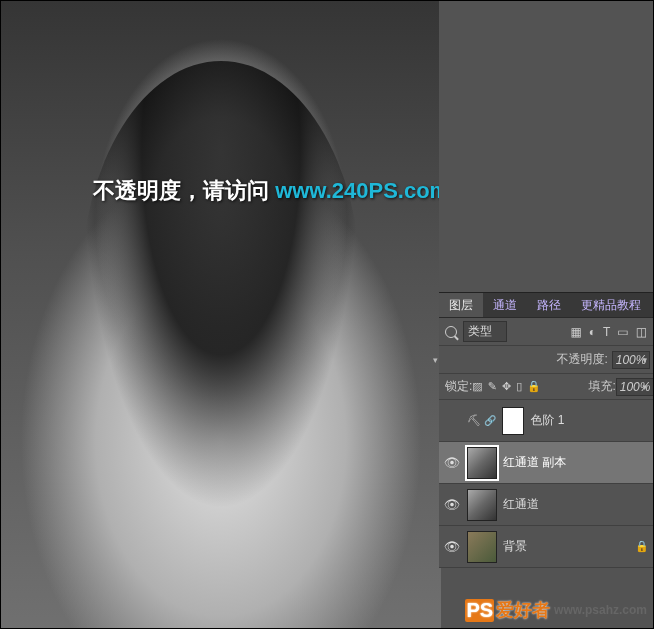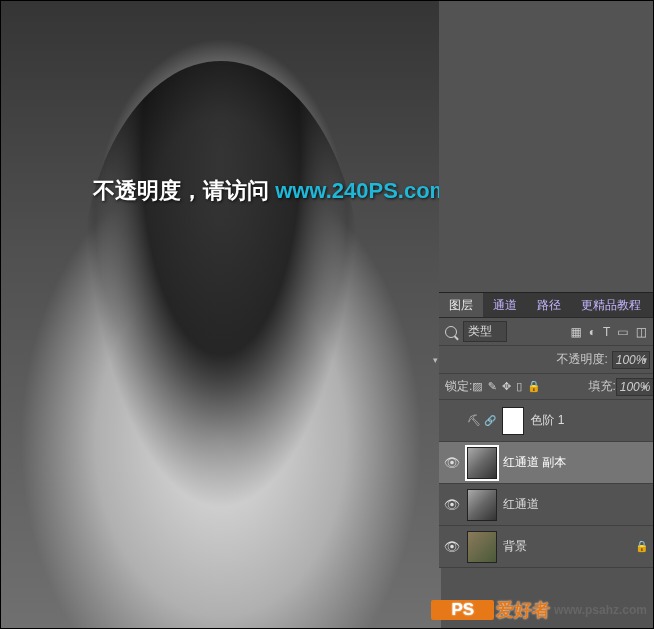--- a/index.html
+++ b/index.html
@@ -57,23 +57,23 @@
       color: #e67817;
       font-weight: bold;
       display: flex;
       align-items: center;
       gap: 2px;
       text-shadow: 0 0 2px #fff;
     }
     .watermark-corner .ps {
       background: #e67817;
       color: #fff;
-      padding: 0 20px;
+      padding: 0 1px;
       border-radius: 2px;
-      font-size: 17px;
+      font-size: 20px;
     }
     .watermark-corner .cn {
       font-size: 12px;
       color: #666;
       text-shadow: none;
       margin-left: 2px;
     }
     .panel-area {
       position: absolute;
       right: 0;

